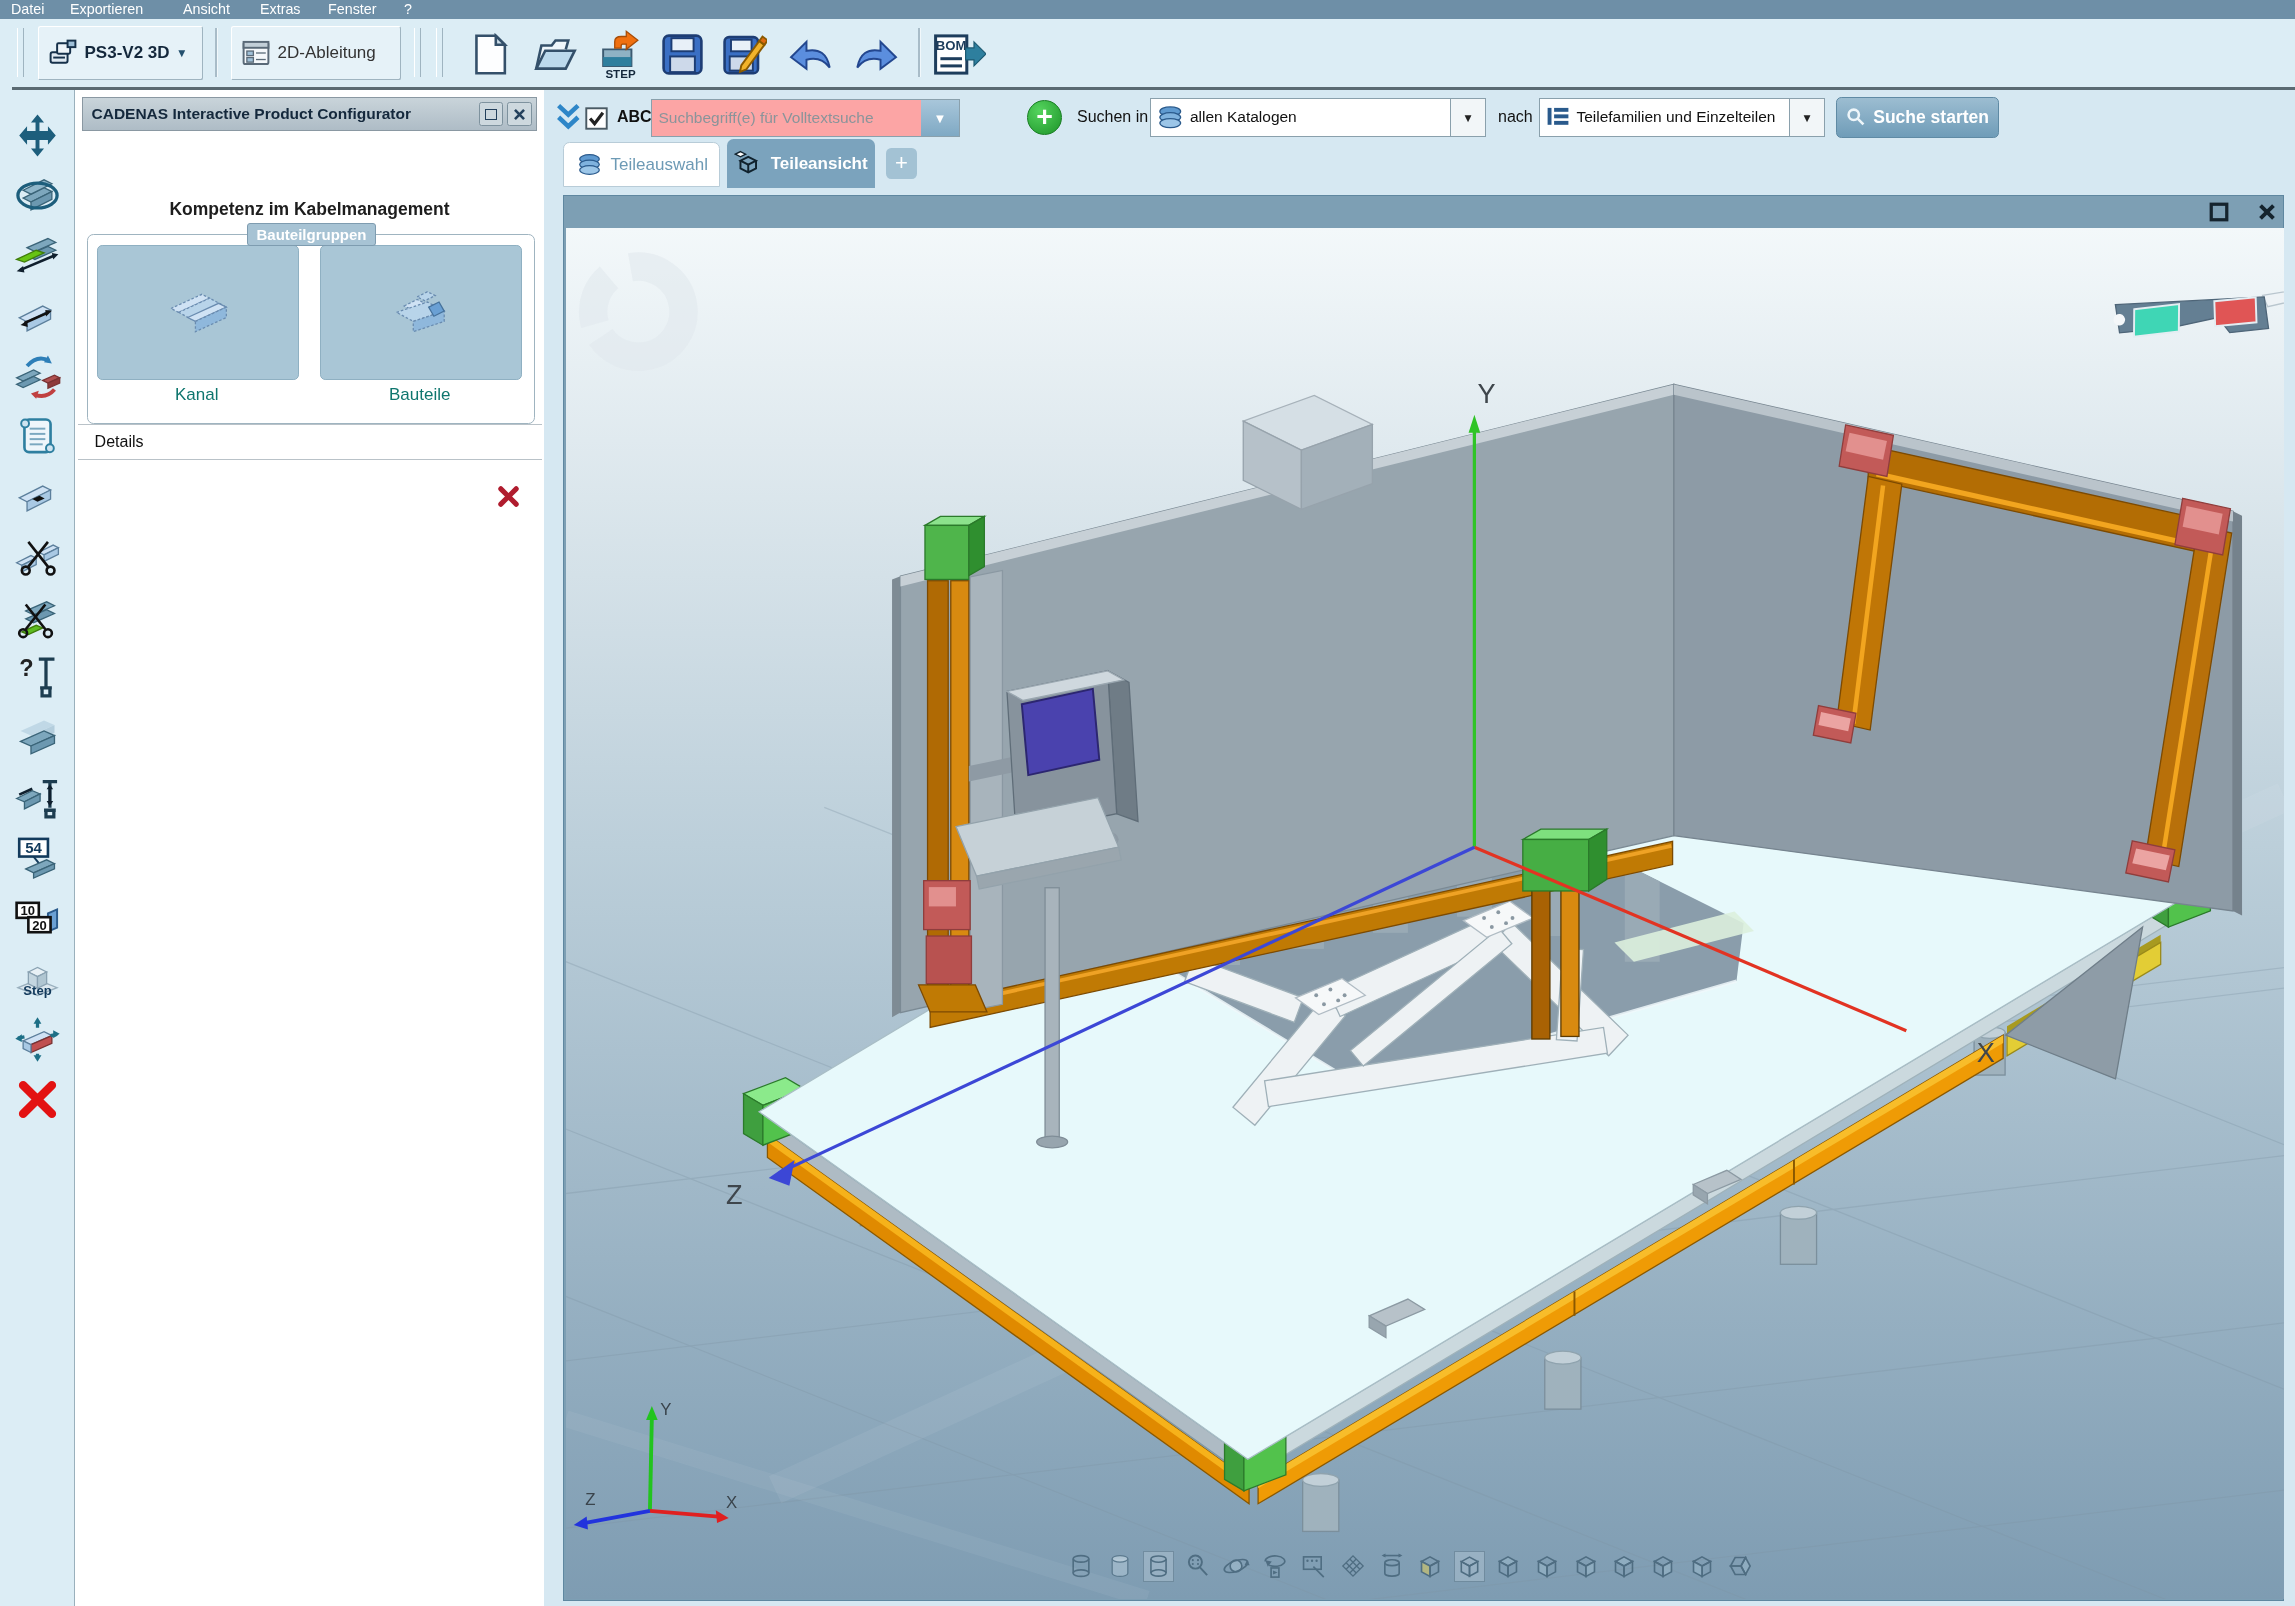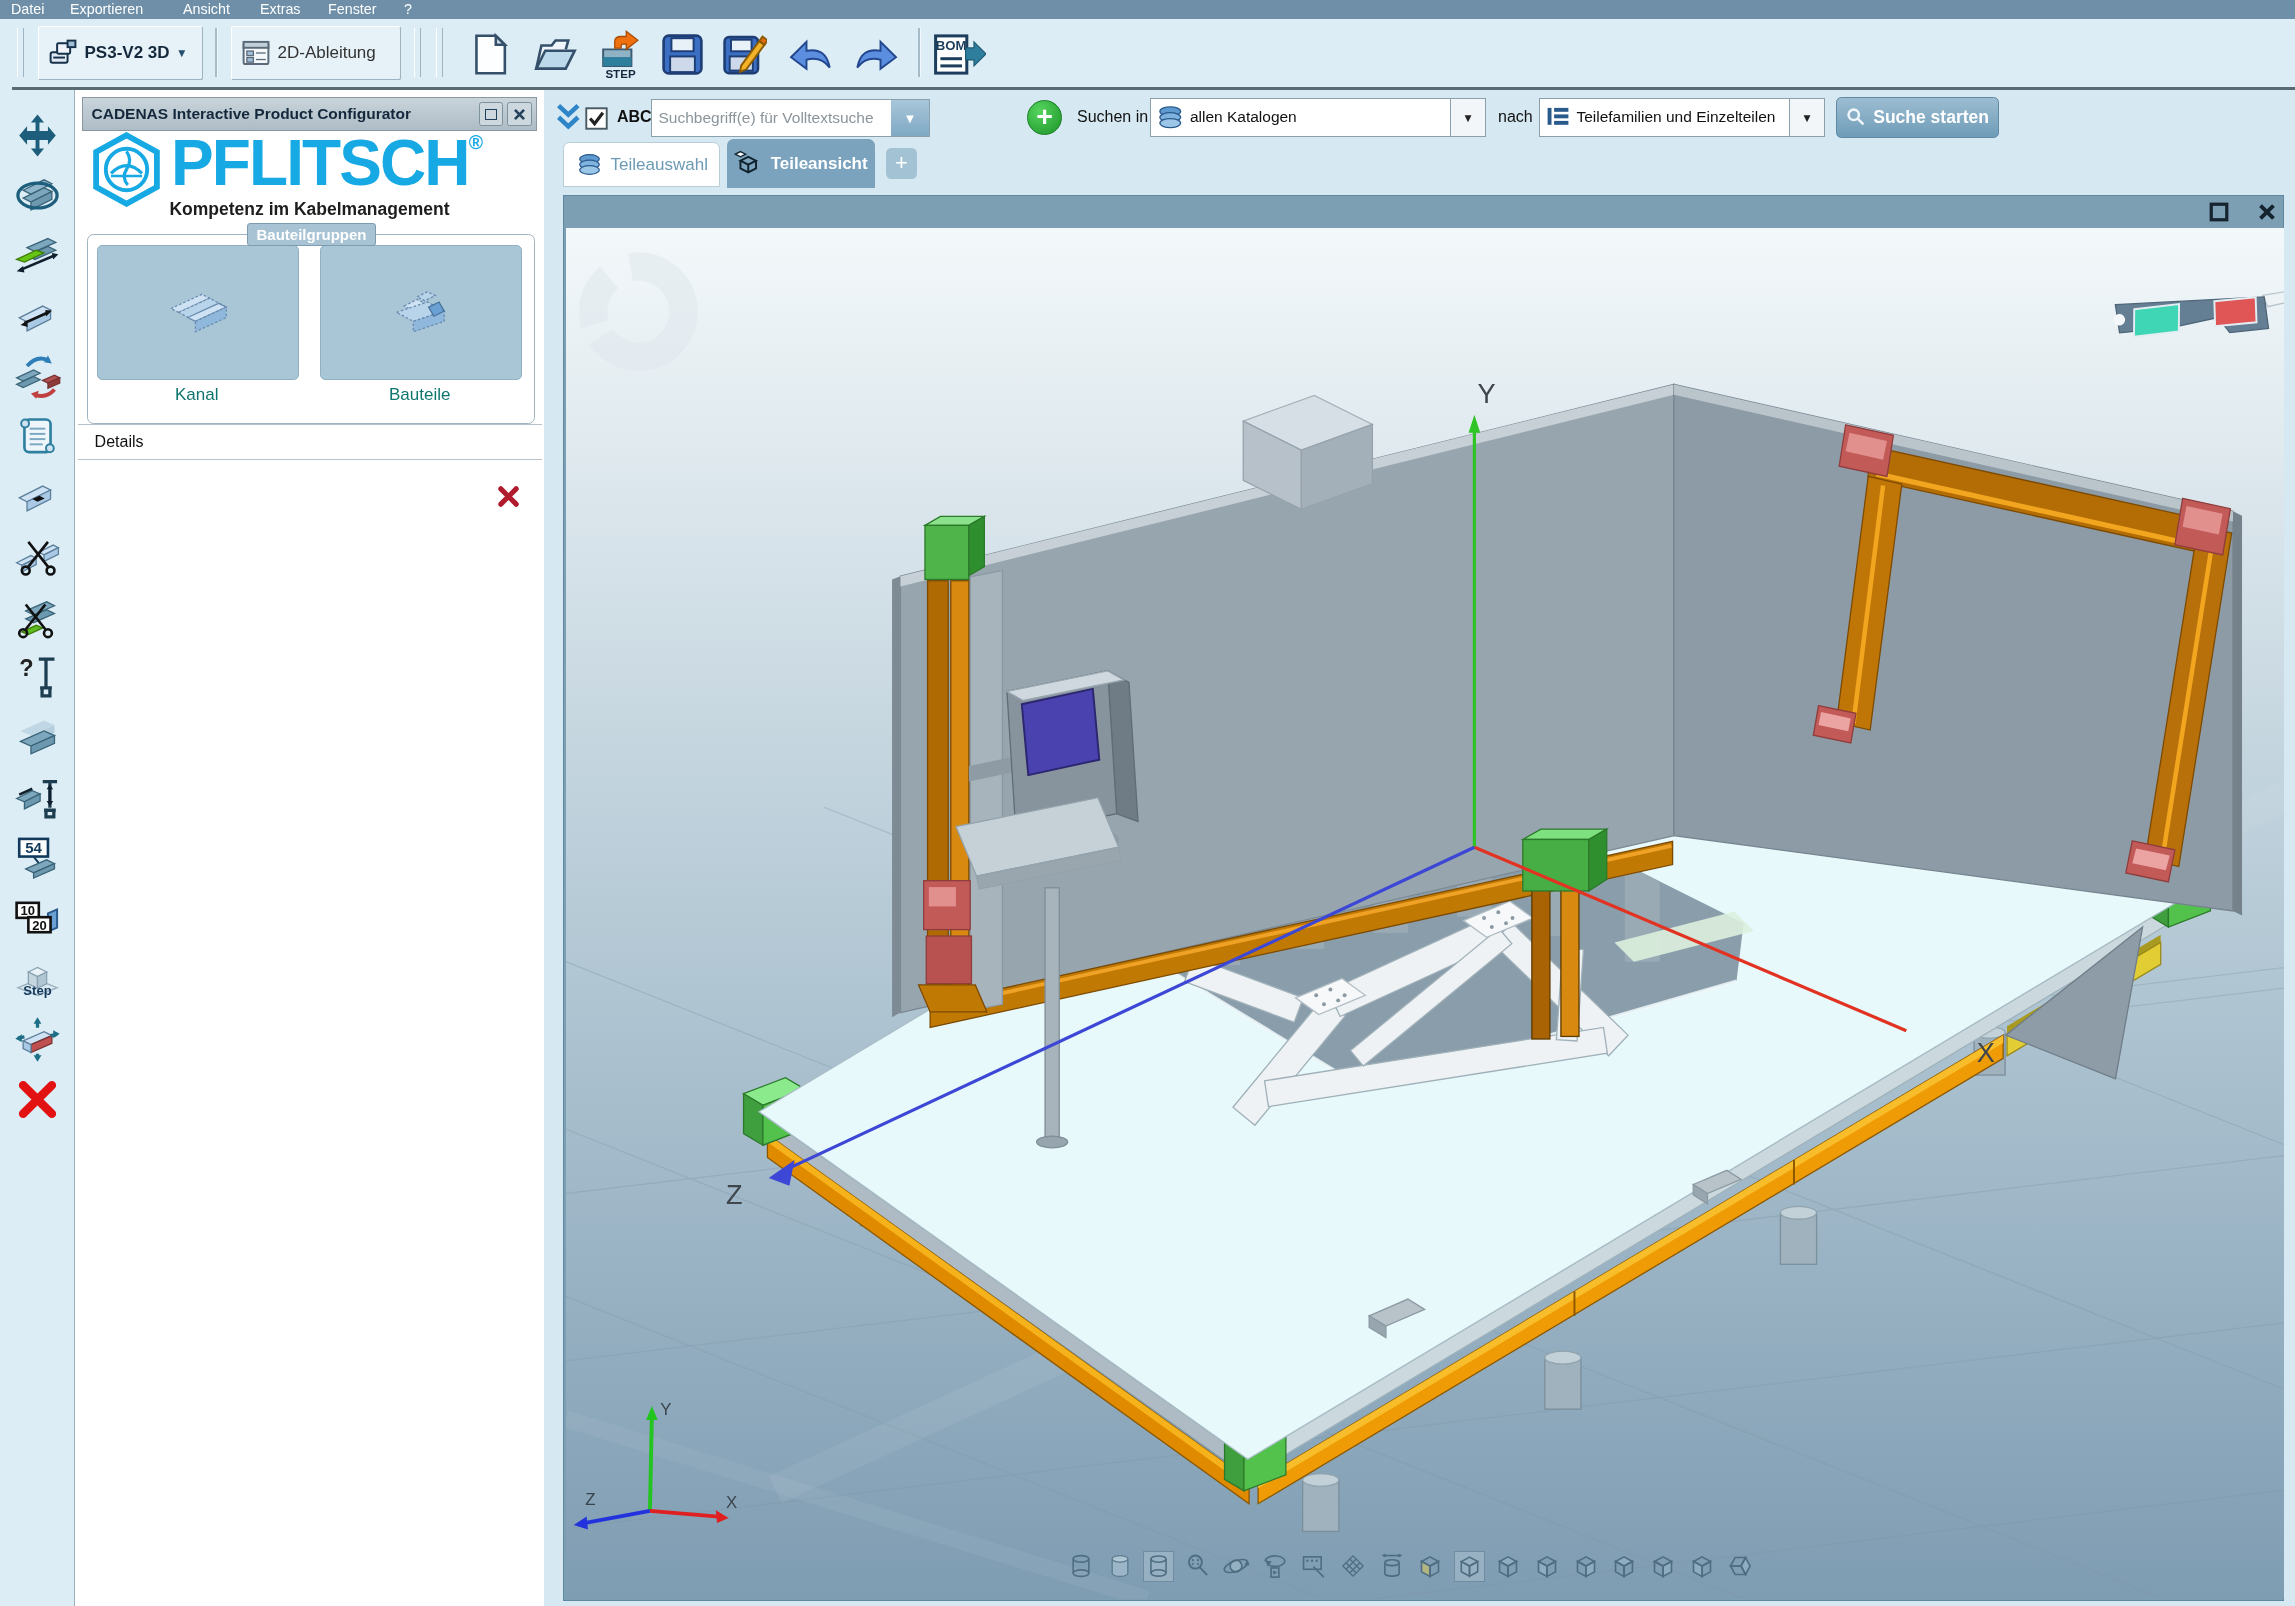--- a/index.html
+++ b/index.html
@@ -43,21 +43,21 @@
   #details-hd{position:absolute;left:2.6px;top:334px;width:464px;height:36px;border:0.6px solid #b9c2c8;border-left:none;border-right:none;
               background:#fff;display:flex;align-items:center;box-sizing:border-box;}
   #details-hd span{font-size:16px;color:#111;margin-left:17px;}
   #details-x{position:absolute;left:422px;top:395px;width:23px;height:23px;cursor:pointer;}
   
   #rightpane{position:absolute;left:544px;top:90px;width:1751px;height:1517px;background:#d6e8f2;}
   .slabel{position:absolute;font-size:16px;color:#111;}
   .combo{position:absolute;height:39px;background:#fff;border:1.3px solid #8aa0ac;box-sizing:border-box;display:flex;align-items:center;}
   .combo .val{font-size:15.5px;color:#111;margin-left:5.2px;flex:1;white-space:nowrap;overflow:hidden;}
   .combo .arrowbtn{width:34px;height:100%;background:#f2f6f8;border-left:1.3px solid #8aa0ac;display:flex;align-items:center;justify-content:center;color:#222;font-size:11.7px;}
-  #search-input-wrap{position:absolute;left:107px;top:9px;width:279px;height:38px;background:#ffffff;border:1.3px solid #8aa0ac;box-sizing:border-box;display:flex;}
+  #search-input-wrap{position:absolute;left:107px;top:9px;width:309px;height:38px;background:#fca5a5;border:1.3px solid #8aa0ac;box-sizing:border-box;display:flex;}
   #search-input{flex:1;border:none;outline:none;font-size:15.5px;color:#333;padding:0 6.5px;font-family:"Liberation Sans",sans-serif;background:transparent;}
   #search-input::placeholder{color:#8a949a;}
   #search-dd{width:38px;background:linear-gradient(#a8c6da,#7fa9c4);display:flex;align-items:center;justify-content:center;color:#fff;font-size:13px;}
   #plusbtn{position:absolute;left:483px;top:10.4px;width:35px;height:35px;border-radius:50%;background:radial-gradient(circle at 35% 30%,#55d45e,#1d9429);
            border:1.3px solid #187d22;color:#fff;font-size:28.5px;line-height:31px;text-align:center;font-weight:bold;box-sizing:border-box;}
   #startbtn{position:absolute;left:1292px;top:6.5px;width:163px;height:41px;background:linear-gradient(#9cbdd1,#6f9cb8);
             border:1.3px solid #5f8aa4;border-radius:5.2px;display:flex;align-items:center;justify-content:center;gap:7.8px;
             color:#fff;font-size:17.5px;font-weight:bold;box-sizing:border-box;}
   .tab{position:absolute;display:flex;align-items:center;gap:7.8px;border-radius:6.5px 6.5px 0 0;box-sizing:border-box;justify-content:center;}
   #tab1{left:19.4px;top:52px;width:157px;height:45px;background:#fff;border:0.6px solid #b8ccd8;color:#6d9ab5;font-size:17px;}
@@ -343,30 +343,20 @@
       <span class="t">CADENAS Interactive Product Configurator</span>
       <span class="wbtn">
           <span class="sq"></span>
         </span>
       <span class="wbtn">
         <svg width="13" height="13" viewBox="0 0 20 20">
           <path d="M3 3 L17 17 M17 3 L3 17" stroke="#23405c" stroke-width="4"></path>
           </svg>
       </span>
     </div>
-    <div id="brandrow">
-      <svg class="abs" style="left:14.3px;top:1.3px" width="75" height="75" viewBox="0 0 116 116">
-        <polygon points="58,5 105,31 105,85 58,111 11,85 11,31" fill="none" stroke="#17a9e4" stroke-width="9"></polygon>
-        <circle cx="58" cy="58" r="32" fill="none" stroke="#17a9e4" stroke-width="6"></circle>
-        <path d="M34 64 Q58 40 82 64" fill="none" stroke="#17a9e4" stroke-width="5"></path>
-        <path d="M58 30 q10 14 0 28 q-8 12 2 24" fill="none" stroke="#17a9e4" stroke-width="5"></path>
-        <line x1="34" y1="68" x2="82" y2="68" stroke="#17a9e4" stroke-width="4"></line>
-      </svg>
-      <div id="brandtext"><span>PFLITSCH</span><span id="brandreg">®</span></div>
-    </div>
     <div id="tagline">Kompetenz im Kabelmanagement</div>
     <div id="badge">Bauteilgruppen</div>
     <div id="groupbox">
       <div class="thumb" style="left:9px">
         <svg width="78" height="58" viewBox="0 0 120 90">
           <polygon points="18,38 66,16 78,22 30,44" fill="#cfe2f4" stroke="#6a8cb0" stroke-width="2" stroke-dasharray="4 3"></polygon>
           <polygon points="30,44 78,22 104,36 56,58" fill="#b8d4ea" stroke="#6a8cb0" stroke-width="2" stroke-dasharray="4 3"></polygon>
           <polygon points="44,52 92,30 104,36 56,58" fill="#cfe2f4" stroke="#6a8cb0" stroke-width="2"></polygon>
           <polygon points="56,58 104,36 104,52 56,74" fill="#8fb8dc" stroke="#6a8cb0" stroke-width="2" stroke-dasharray="4 3"></polygon>
         </svg>

